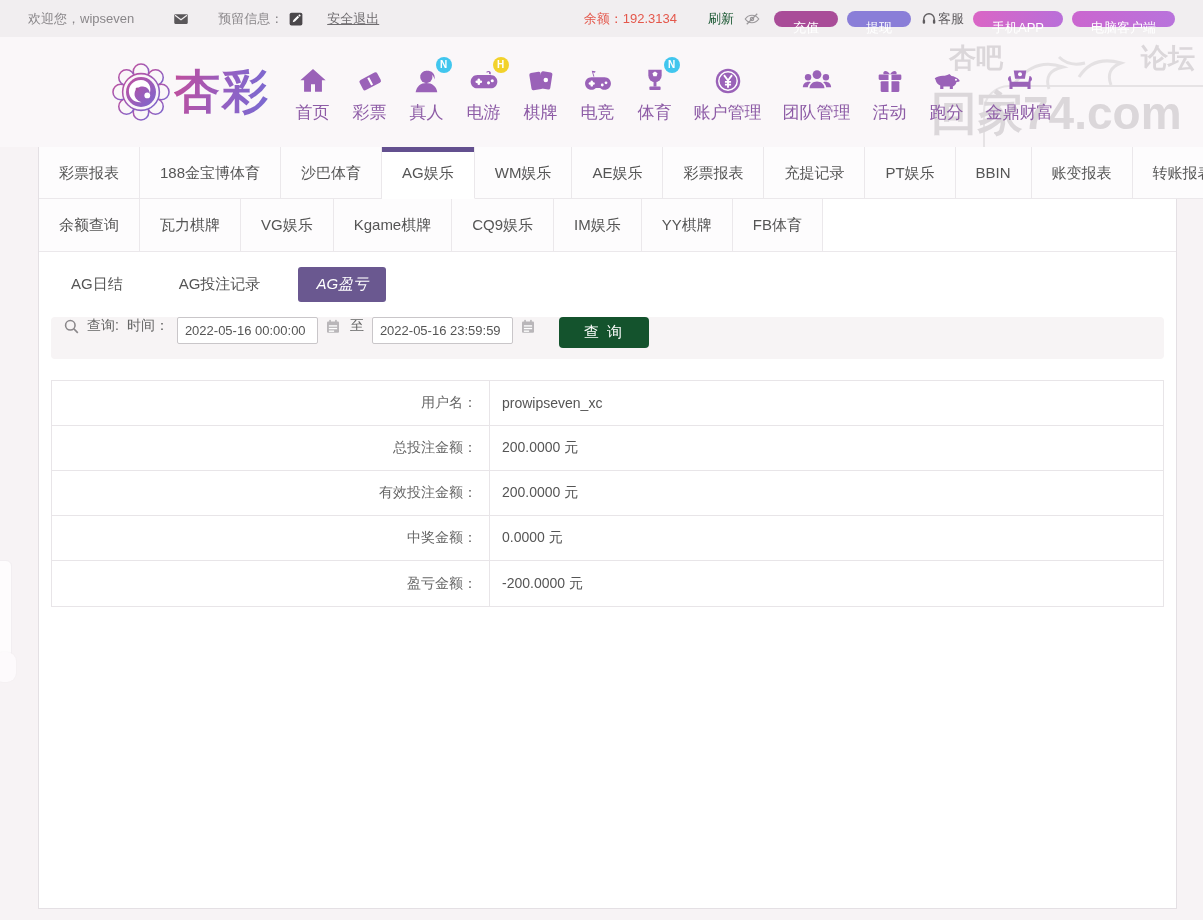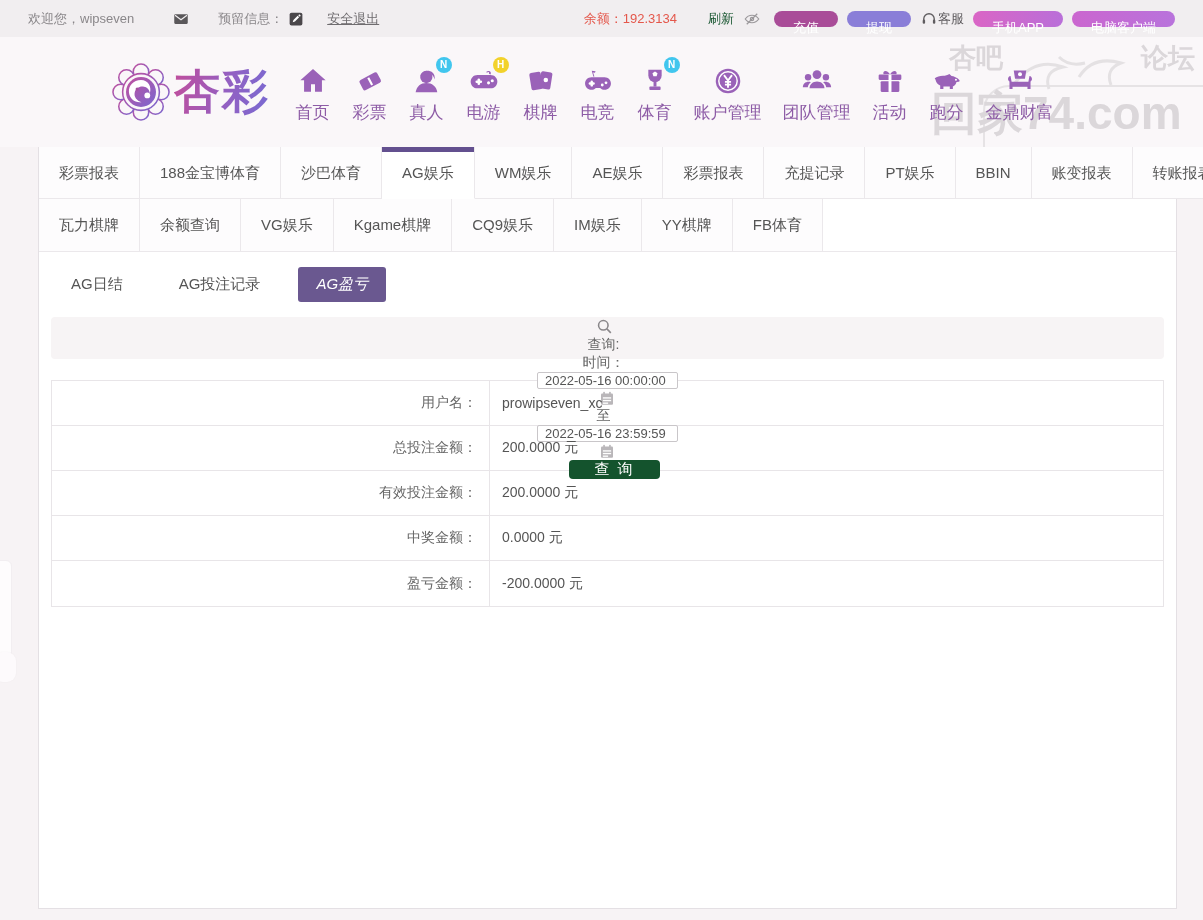--- a/index.html
+++ b/index.html
@@ -56,21 +56,21 @@
   .tab-row { display:flex; }
   .tab { height:52px; line-height:52px; padding:0 20px; font-size:15px; color:#555; background:#fdfcfd; border-right:1px solid #ebe8eb; position:relative; cursor:pointer; white-space:nowrap; }
   .tab-row1 .tab { border-bottom:1px solid #ebe8eb; }
   .tab.active { background:#fff; border-bottom-color:#fff; }
   .tab.active::before { content:""; position:absolute; left:0; right:0; top:0; height:5px; background:#63508f; }
 
   .subtabs { display:flex; align-items:center; margin:15px 14px 0; }
   .subtab { font-size:15px; color:#555; padding:8px 18px; margin-right:20px; cursor:pointer; border-radius:3px; }
   .subtab.active { background:#6a5890; color:#fff;font-style:italic; }
 
-  .searchbar { margin:15px 12px 0; height:42px; background:#f7f4f5; border-radius:4px; display:flex; align-items:center; padding:0 11px;flex-direction:column; }
+  .searchbar { margin:15px 12px 0; height:42px; background:#f7f4f5; border-radius:4px; display:flex; padding:0 11px; }
   .searchbar .lab { font-size:14px; color:#666; margin-right:8px; }
   .s-icon { width:19px; height:19px; margin-right:6px; }
   .s-icon svg { width:19px; height:19px; }
   .dt-input { width:141px; height:27px; border:1px solid #c9c6c9; border-radius:2px; background:#fff; font-size:13px; color:#555; padding:0 7px; font-family:inherit; }
   .cal { width:18px; height:18px; margin:0 8px 0 6px; cursor:pointer; }
   .cal svg { width:18px; height:18px; }
   .to-lab { font-size:14px; color:#666; margin-right:8px; }
   .query-btn { margin-left:14px; background:#14532d; color:#fff; border:none; border-radius:4px; font-size:15px; height:31px; padding:0 25px; cursor:pointer; font-family:inherit; letter-spacing:2px; }
 
   .report { margin:21px 12px 0; border:1px solid #e8e5e8; }
@@ -318,22 +318,22 @@
         <div class="tab">WM娱乐</div>
         <div class="tab">AE娱乐</div>
         <div class="tab">彩票报表</div>
         <div class="tab">充提记录</div>
         <div class="tab">PT娱乐</div>
         <div class="tab">BBIN</div>
         <div class="tab">账变报表</div>
         <div class="tab">转账报表</div>
       </div>
     <div class="tab-row tab-row2">
+        <div class="tab">余额查询</div>
         <div class="tab">瓦力棋牌</div>
-        <div class="tab">余额查询</div>
         <div class="tab">VG娱乐</div>
         <div class="tab">Kgame棋牌</div>
         <div class="tab">CQ9娱乐</div>
         <div class="tab">IM娱乐</div>
         <div class="tab">YY棋牌</div>
         <div class="tab">FB体育</div>
       </div>
   </div>
 
   <div class="subtabs">

